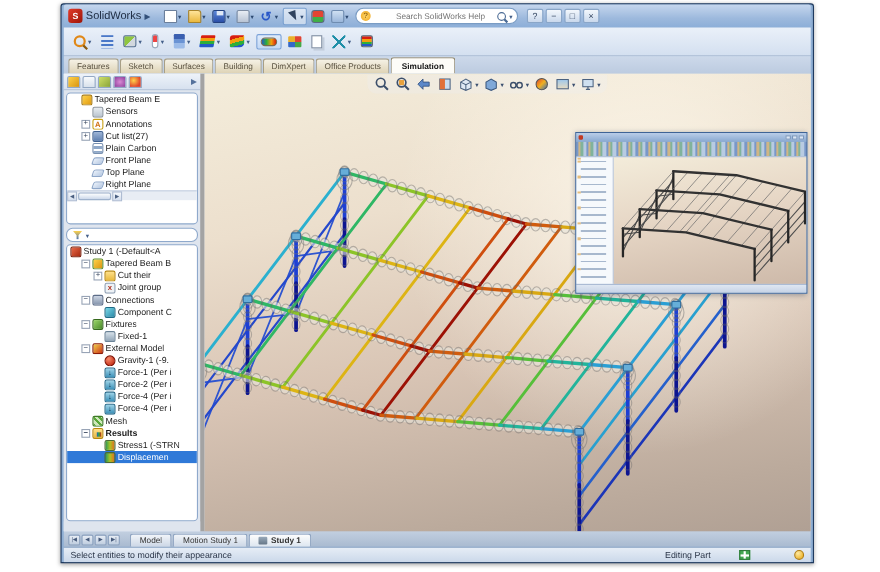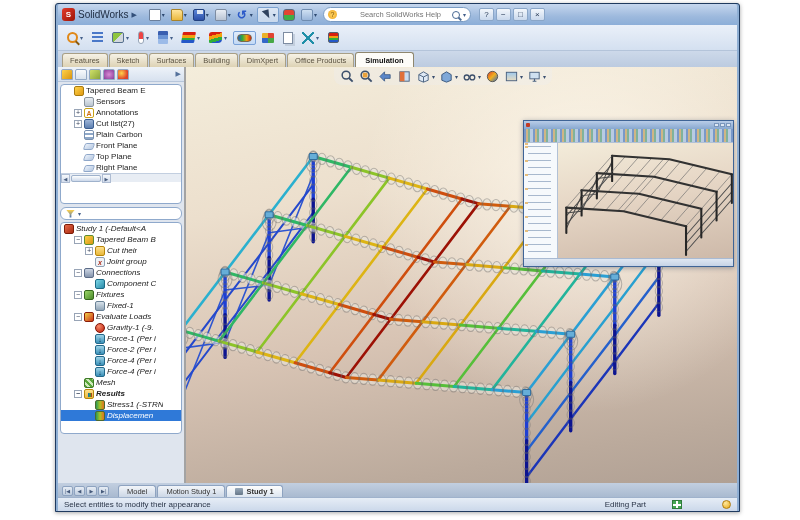--- a/index.html
+++ b/index.html
@@ -82,35 +82,35 @@
          background:linear-gradient(180deg,#d81f10 0 30%,#f2a00e 30% 55%,#2fae3a 55% 78%,#2458c8 78%); }
 
   
   .cmdtabs { height:16px; background:linear-gradient(#cdd9ea,#bccbe0); display:flex; align-items:flex-end; padding-left:4px; }
   .ctab { font-size:7.5px; color:#5a5240; padding:2px 7px 2px; margin-right:1px; border:1px solid #a89f86;
           border-bottom:none; border-radius:3px 3px 0 0; background:linear-gradient(#f6f2e6,#ddd2b4); }
   .ctab.active { background:#fdfcf8; color:#111; font-weight:bold; border-color:#8f876e; padding:3px 9px 2px; }
 
   
   .main { display:flex; height:416px; background:#dfe5ee; position:relative; }
-  .panel { width:128px; flex:none; background:#dfe5ee; border-right:2px solid #a3a3a3; display:flex; flex-direction:column;justify-content:flex-end; }
+  .panel { width:128px; flex:none; background:#dfe5ee; border-right:4px solid #a3a3a3; display:flex; flex-direction:column;justify-content:flex-end; }
   .paneltabs { height:15px; display:flex; align-items:center; gap:2px; padding:1px 3px;
                background:linear-gradient(#eef3f9,#d7e1ef); border-bottom:1px solid #b6c5da; }
   .ptab { width:12px; height:11px; border-radius:2px 2px 0 0; border:1px solid #93a8c4; }
   .pt1 { background:linear-gradient(135deg,#ffd24a,#d89410); }
   .pt2 { background:linear-gradient(#f8fafc,#d9e2ec); }
   .pt3 { background:linear-gradient(135deg,#cfe06a,#8aa43a); }
   .pt4 { background:radial-gradient(#d98ad4,#8a3c9a); }
   .pt5 { background:radial-gradient(circle at 35% 35%,#ffd24a,#e0442a 70%); }
   .pchev { font-size:7px; color:#55729c; margin-left:auto; }
 
   .treebox { margin:2px 2px 0 2px; background:#fff; border:1px solid #8fa9cc; border-radius:4px;
              overflow:hidden; font-size:8px; color:#1c1c1c; }
   .tree1 { height:120px; }
-  .tree2 { flex:none; height:212px;font-style:italic; }
+  .tree2 { flex:none; height:252px; }
   .trow { display:flex; align-items:center; height:11px; white-space:nowrap; overflow:hidden; padding-left:3px; }
   .trow.lvl1 { padding-left:13px; } .trow.lvl2 { padding-left:24px; }
   .trow.sel { background:#2f79d8; color:#fff; }
   .trow.bold { font-weight:bold; }
   .exp { width:8px; height:8px; flex:none; border:1px solid #98a4b6; background:#fff; color:#35425a;
          font-size:7px; line-height:6px; text-align:center; margin-right:2px; }
   .exp.none { visibility:hidden; }
   .tlabel { overflow:hidden; white-space:nowrap; }
   .ic { width:10px; height:10px; flex:none; display:inline-block; margin-right:2px; border-radius:2px; position:relative;
         font-size:7px; line-height:10px; text-align:center; color:#fff; }
@@ -411,21 +411,21 @@
           <span class="tlabel">Fixtures</span>
         </div>
         <div class="trow lvl2">
           <span class="exp none"></span>
                 <span class="ic ic-fixed"></span>
           <span class="tlabel">Fixed-1</span>
         </div>
         <div class="trow lvl1">
           <span class="exp">−</span>
                 <span class="ic ic-loads"></span>
-          <span class="tlabel">Evaluate Loads</span>
+          <span class="tlabel">External Model</span>
         </div>
         <div class="trow lvl2">
           <span class="exp none"></span>
                 <span class="ic ic-gravity"></span>
           <span class="tlabel">Gravity-1 (-9.</span>
         </div>
         <div class="trow lvl2">
           <span class="exp none"></span>
                 <span class="ic ic-force">↓</span>
           <span class="tlabel">Force-1 (Per i</span>

